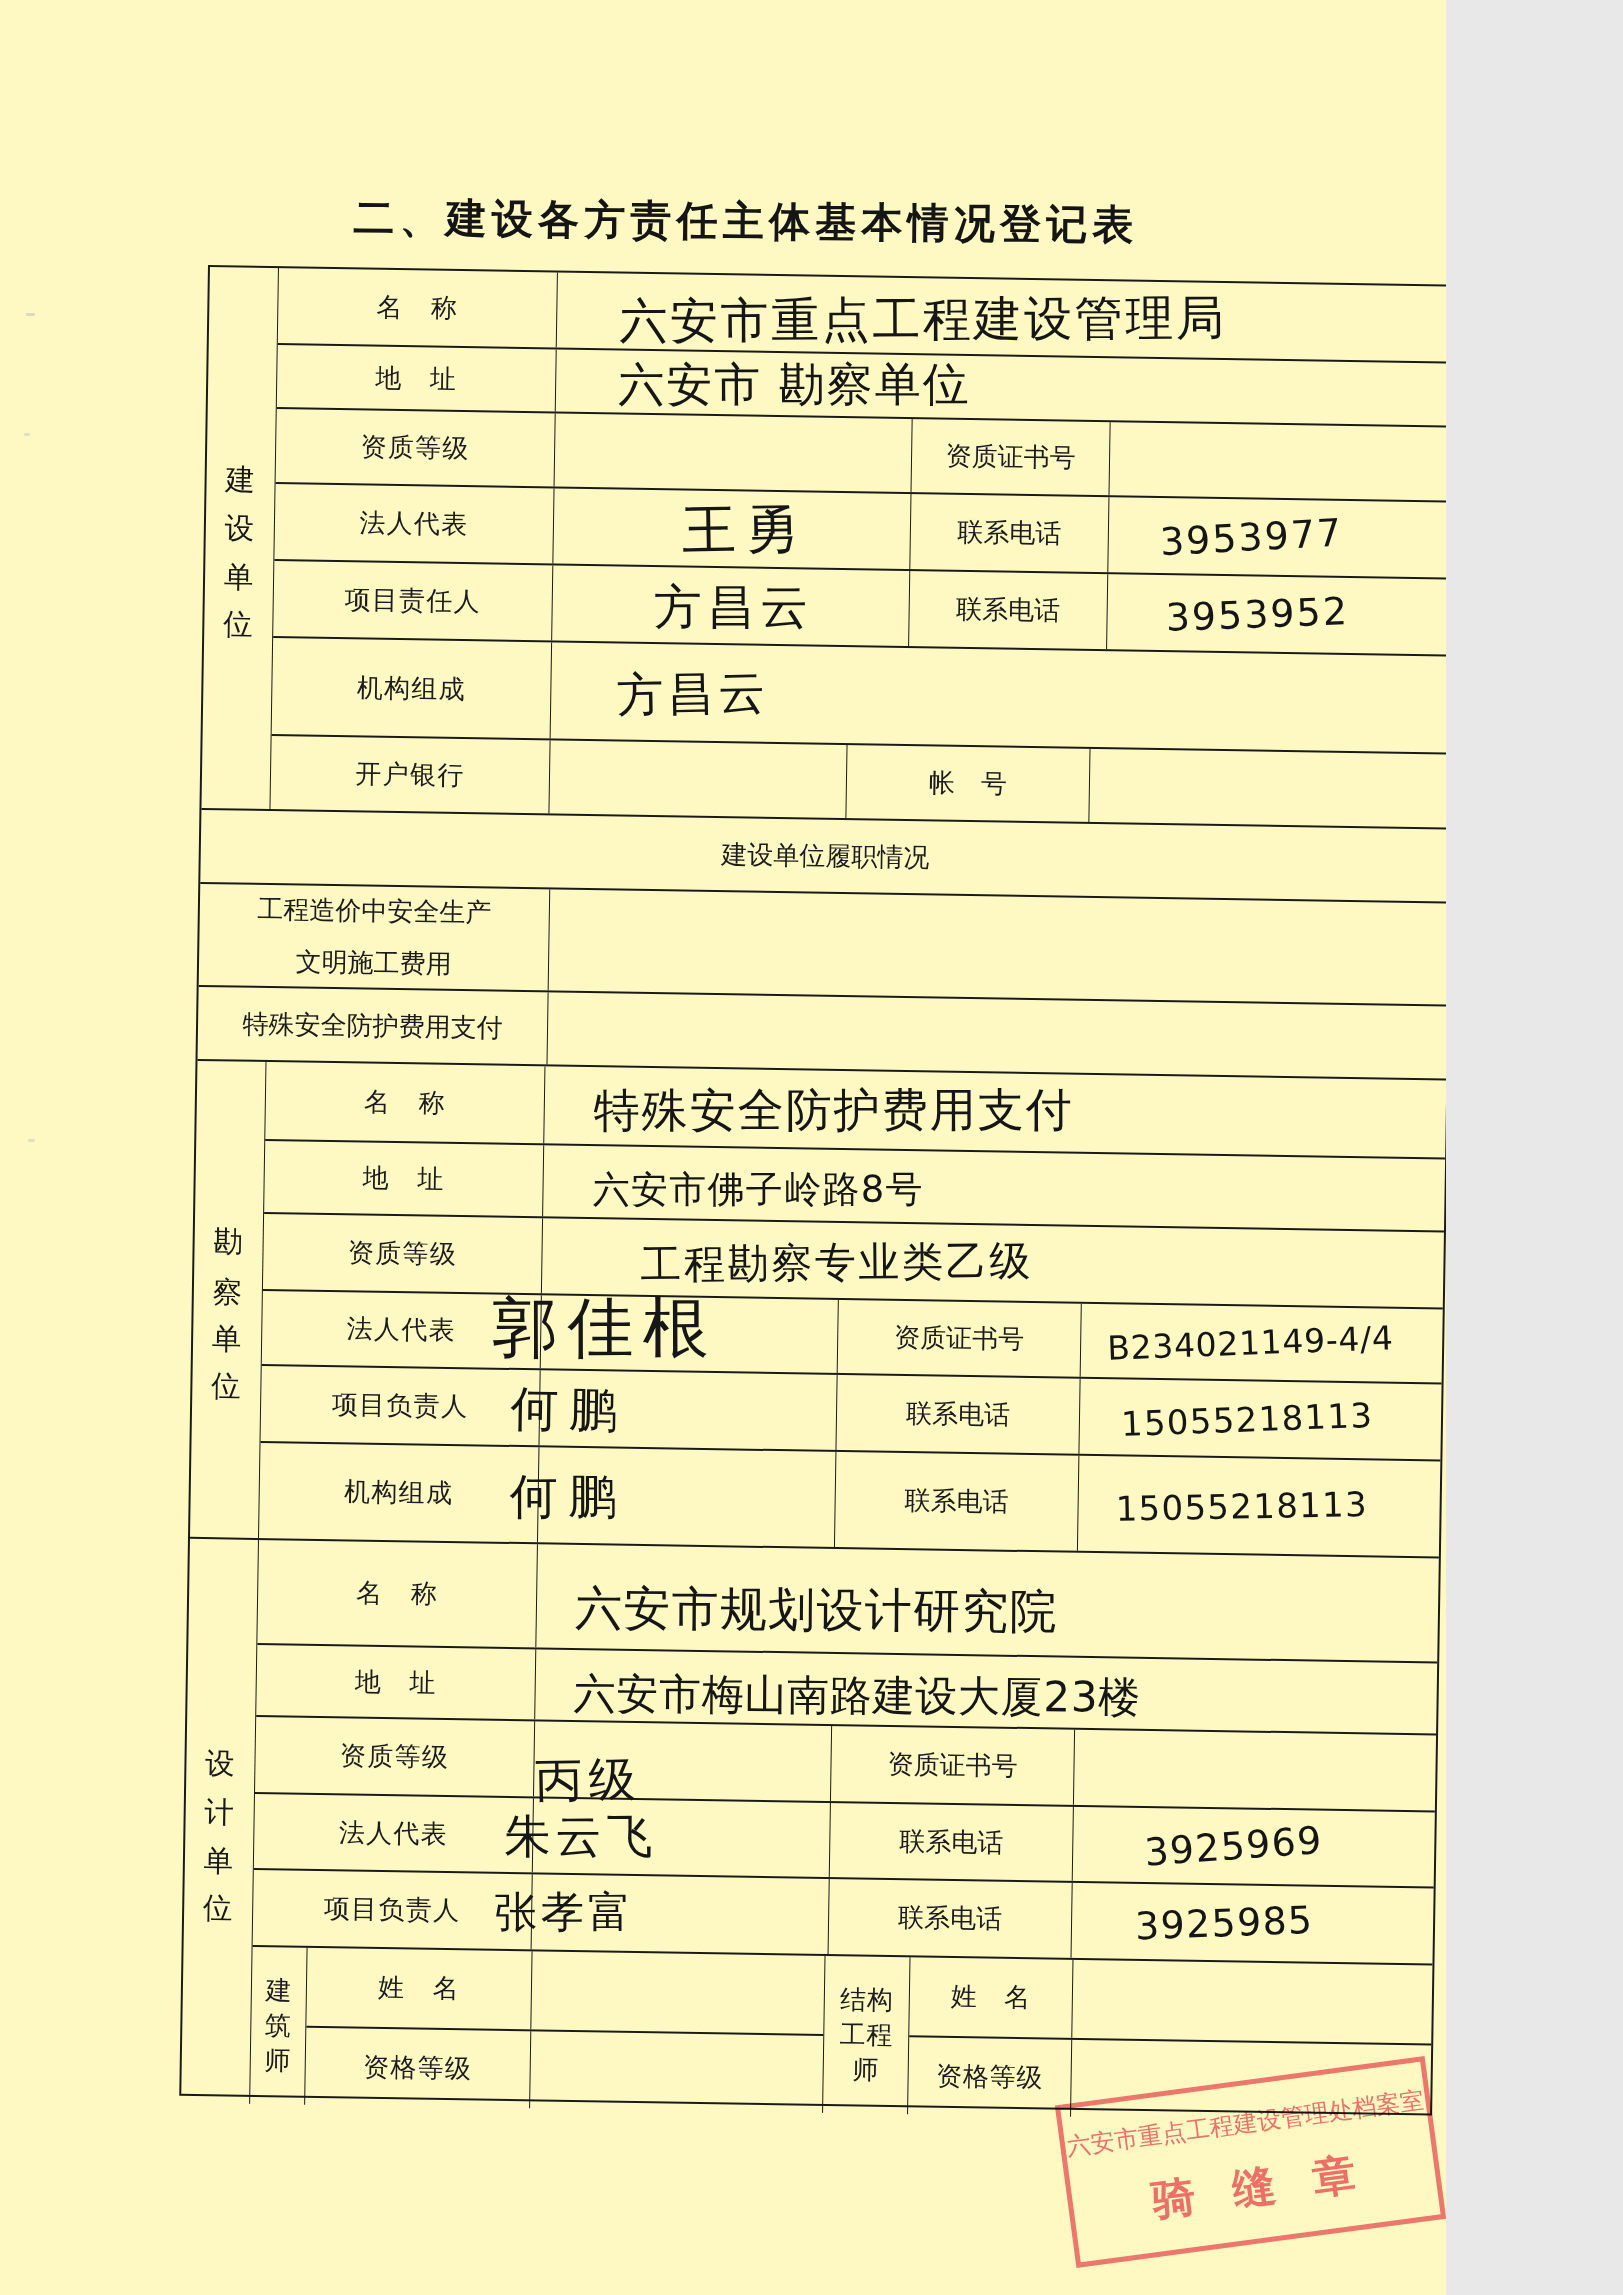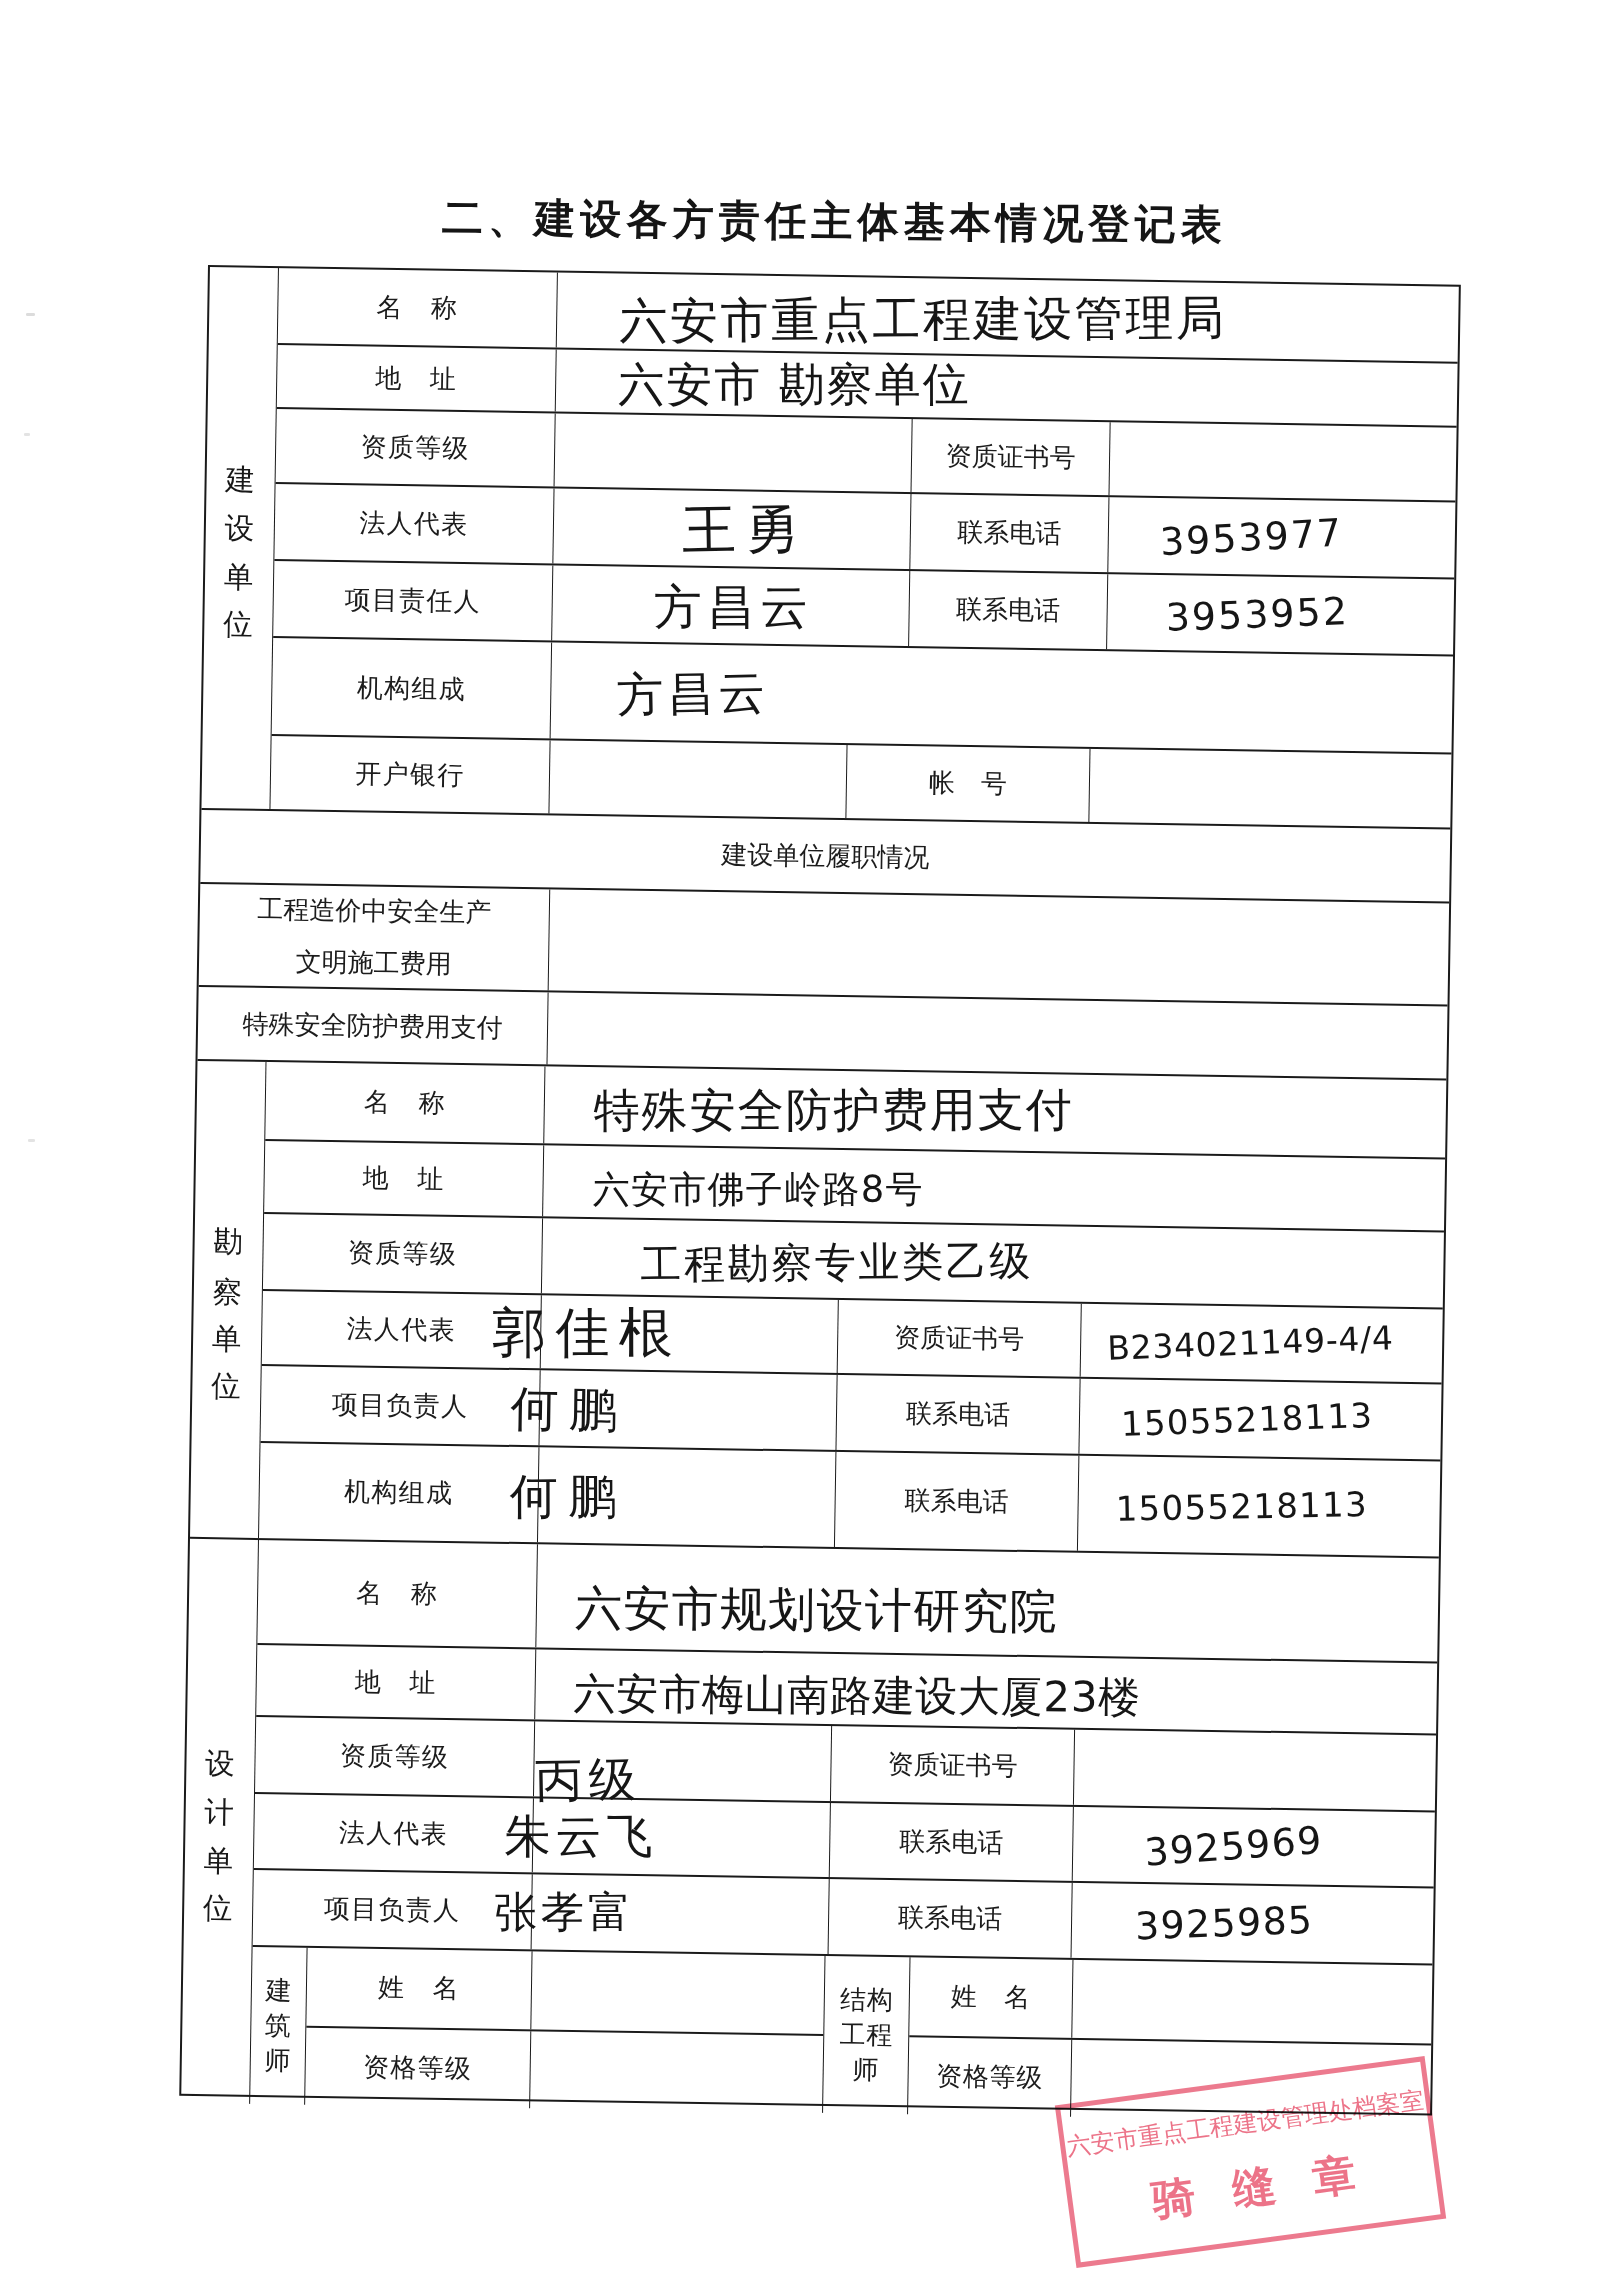--- a/index.html
+++ b/index.html
@@ -1,19 +1,19 @@
 <!DOCTYPE html>
 <html style="font-size:10.5px"><head>
 <meta charset="utf-8">
 <style>
   * { box-sizing: border-box; margin: 0; padding: 0; }
   body { background: #e8e8e8; font-family: "Liberation Serif", serif; }
   .page {
-    position: relative; width: 1623px; height: 2295px;
-    background: #ffffff; overflow: hidden;
+    position: relative; width: 1446px; height: 2295px;
+    background: #fef9c3; overflow: hidden;
   }
   
   .title {
     position: absolute; top: 194px; left: 0; width: 100%;
     padding-left: 46px; text-align: center;
     font-family: "Liberation Sans", sans-serif;
     font-size: 41px; font-weight: bold; letter-spacing: 5.2px; color: #151515;
     transform: rotate(0.55deg);
   }
   
@@ -68,21 +68,21 @@
   .hw-cons-name { font-size: 48px; margin-left: 62px;  transform: rotate(-1.2deg) translateY(2.6px); letter-spacing: 2.6px; }
   .hw-cons-addr { font-size: 46px; margin-left: 62px;  letter-spacing: 2px; transform: rotate(-1deg); }
   .hw-wang      { font-size: 54px; margin-left: 128px; transform: rotate(-2deg); letter-spacing: 9.2px; }
   .hw-phone1    { font-size: 38px; margin-left: 51px;  transform: rotate(-4deg); letter-spacing: 2px; }
   .hw-fang      { font-size: 48px; margin-left: 101px; transform: rotate(-1deg); letter-spacing: 5.2px; }
   .hw-phone2    { font-size: 38px; margin-left: 58px;  transform: rotate(-3deg); letter-spacing: 2px; }
   .hw-org1      { font-size: 47px; margin-left: 65px; transform: rotate(-2deg); letter-spacing: 3.9px; }
   .hw-surv-name { font-size: 46px; margin-left: 49px;  transform: rotate(-1deg); letter-spacing: 2px; }
   .hw-surv-addr { font-size: 37px; margin-left: 49px;  transform: rotate(-1deg) translateY(5.2px); letter-spacing: 1.3px; }
   .hw-surv-qual { font-size: 41px; margin-left: 98px; transform: rotate(-1.5deg) translateY(2.6px); letter-spacing: 2.6px; }
-  .hw-guo       { font-size: 54px; margin-left: -49px; letter-spacing: 9.2px; transform: rotate(-1deg); }
+  .hw-guo       { font-size: 66px; margin-left: -49px; letter-spacing: 9.2px; transform: rotate(-1deg); font-family: Liberation Mono, monospace; }
   .hw-certno    { font-size: 33px; margin-left: 26px;  transform: rotate(-3deg); letter-spacing: 0.7px; }
   .hw-he1       { font-size: 48px; margin-left: -29.5px; letter-spacing: 10.5px; }
   .hw-phone-m1  { font-size: 34px; margin-left: 41px;  transform: rotate(-3deg); letter-spacing: 1.3px; }
   .hw-he2       { font-size: 48px; margin-left: -29.5px; letter-spacing: 10.5px; transform: rotate(-1deg); }
   .hw-phone-m2  { font-size: 34px; margin-left: 37px;  transform: rotate(-2deg); letter-spacing: 1.3px; }
   .hw-des-name  { font-size: 47px; margin-left: 38px;  transform: rotate(-0.5deg) translateY(9.2px); letter-spacing: 1.3px; }
   .hw-des-addr  { font-size: 42px; margin-left: 38px;  transform: rotate(-0.5deg) translateY(6.5px); letter-spacing: 0.7px; }
   .hw-bing      { font-size: 47px; margin-left: 1.3px;   transform: translateY(19.6px) rotate(-2deg); letter-spacing: 6.5px; }
   .hw-zhu       { font-size: 46px; margin-left: -29.5px; letter-spacing: 5.2px; transform: rotate(-1deg); }
   .hw-phone-d1  { font-size: 38px; margin-left: 71px; transform: rotate(-5deg); letter-spacing: 1.3px; }

